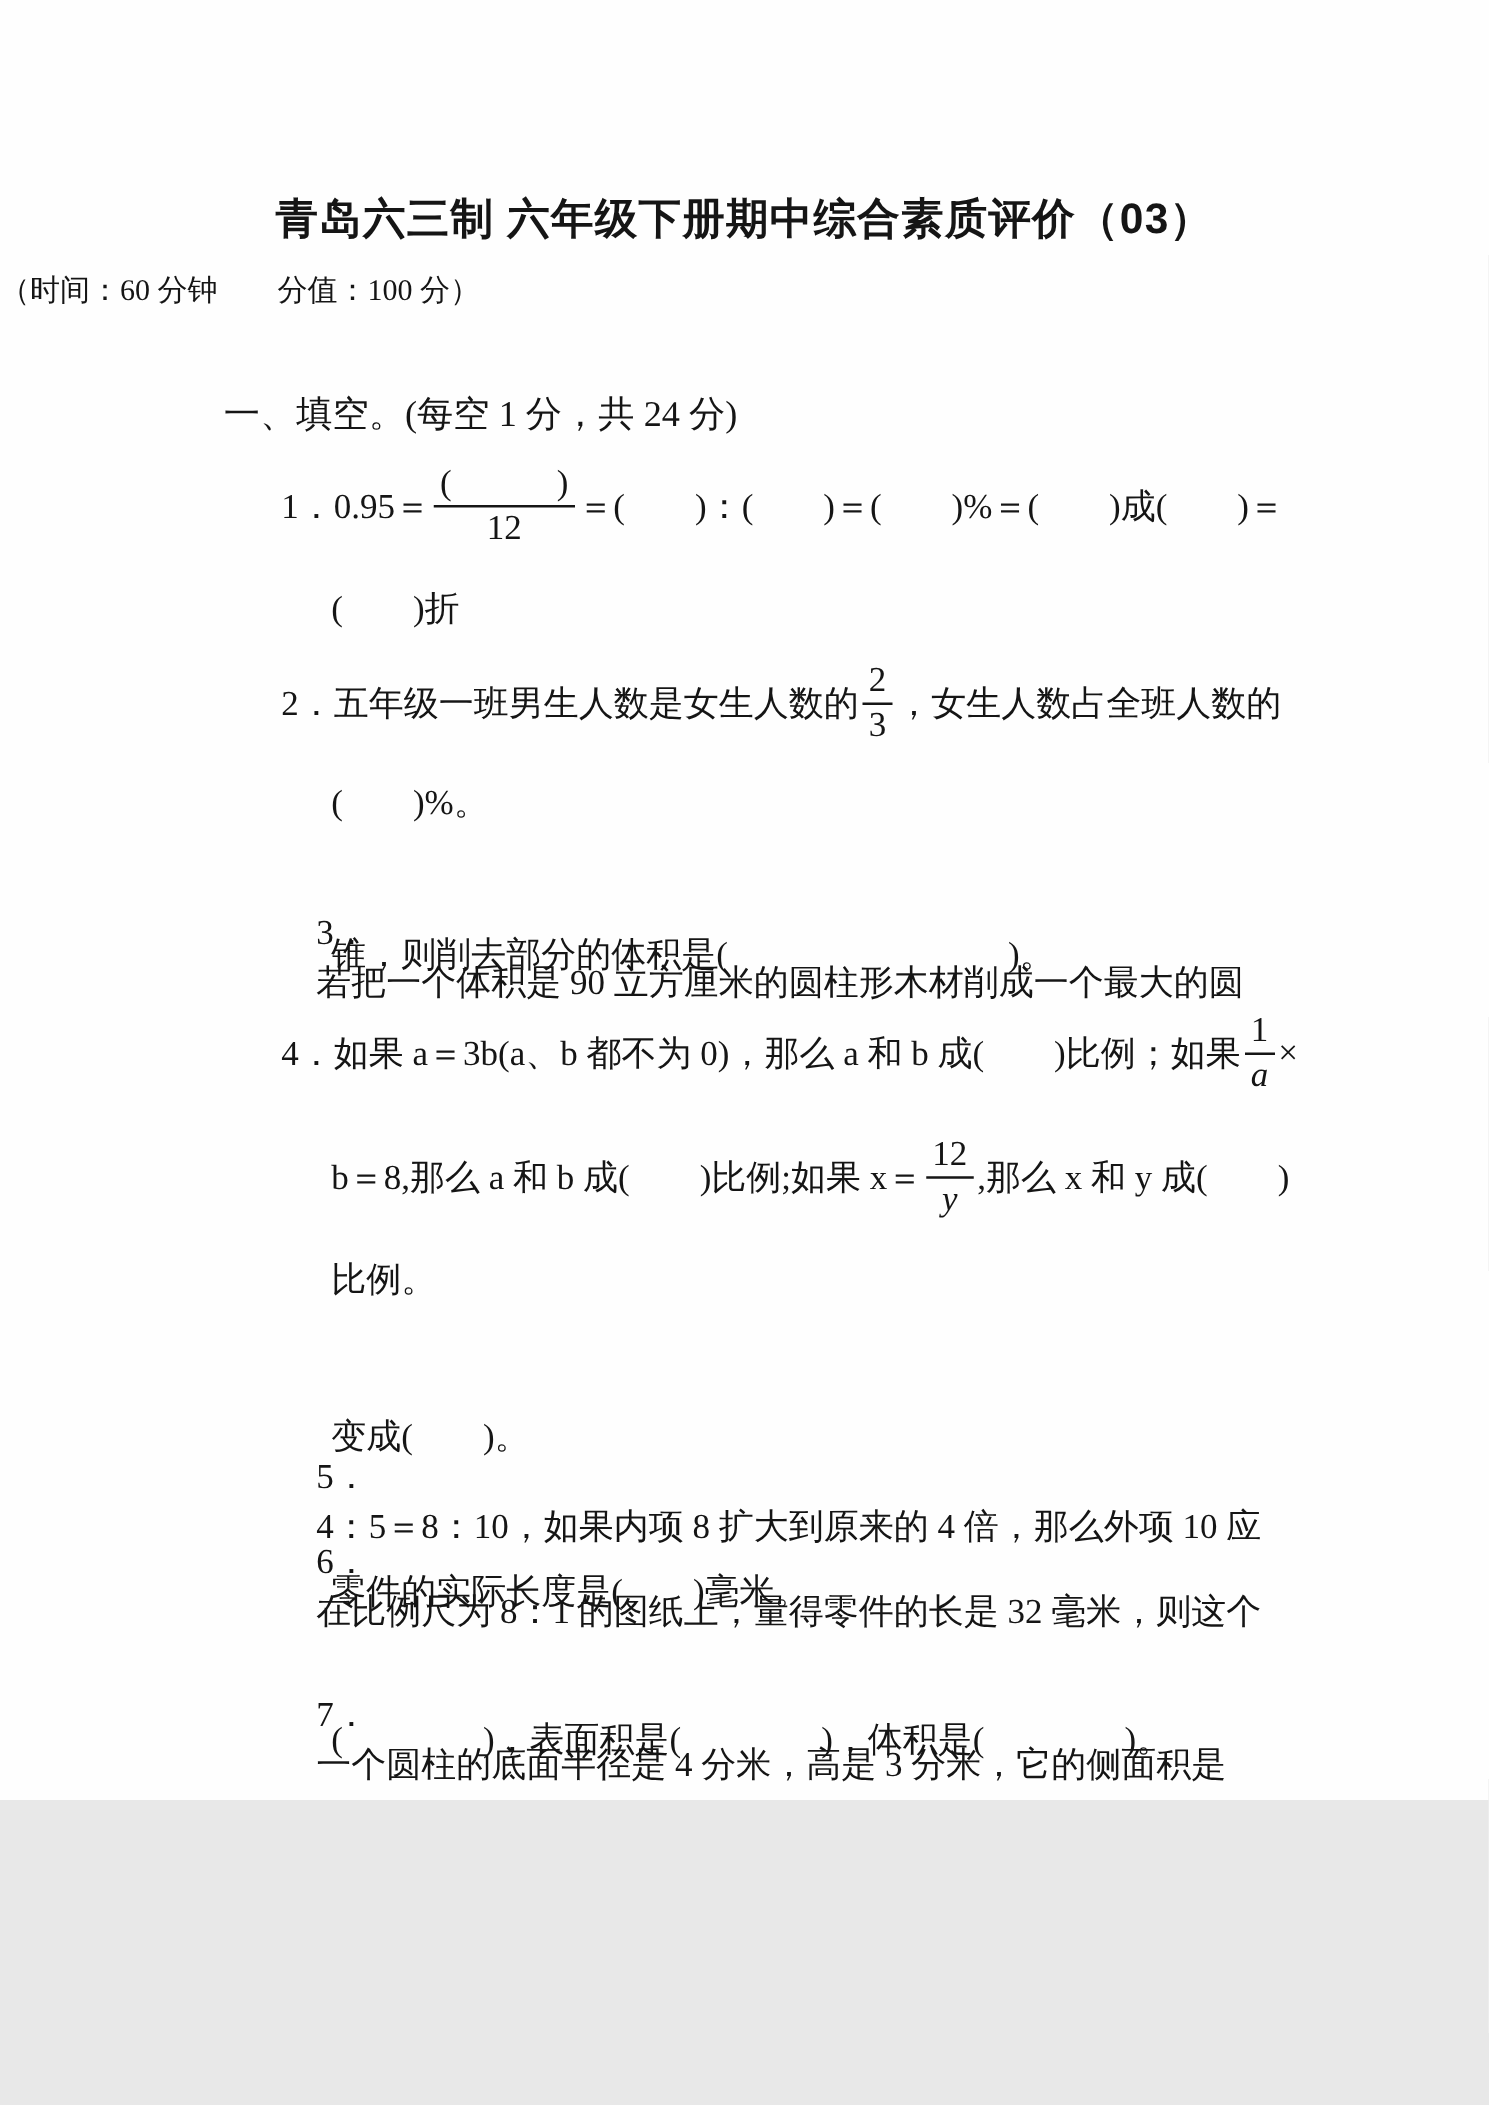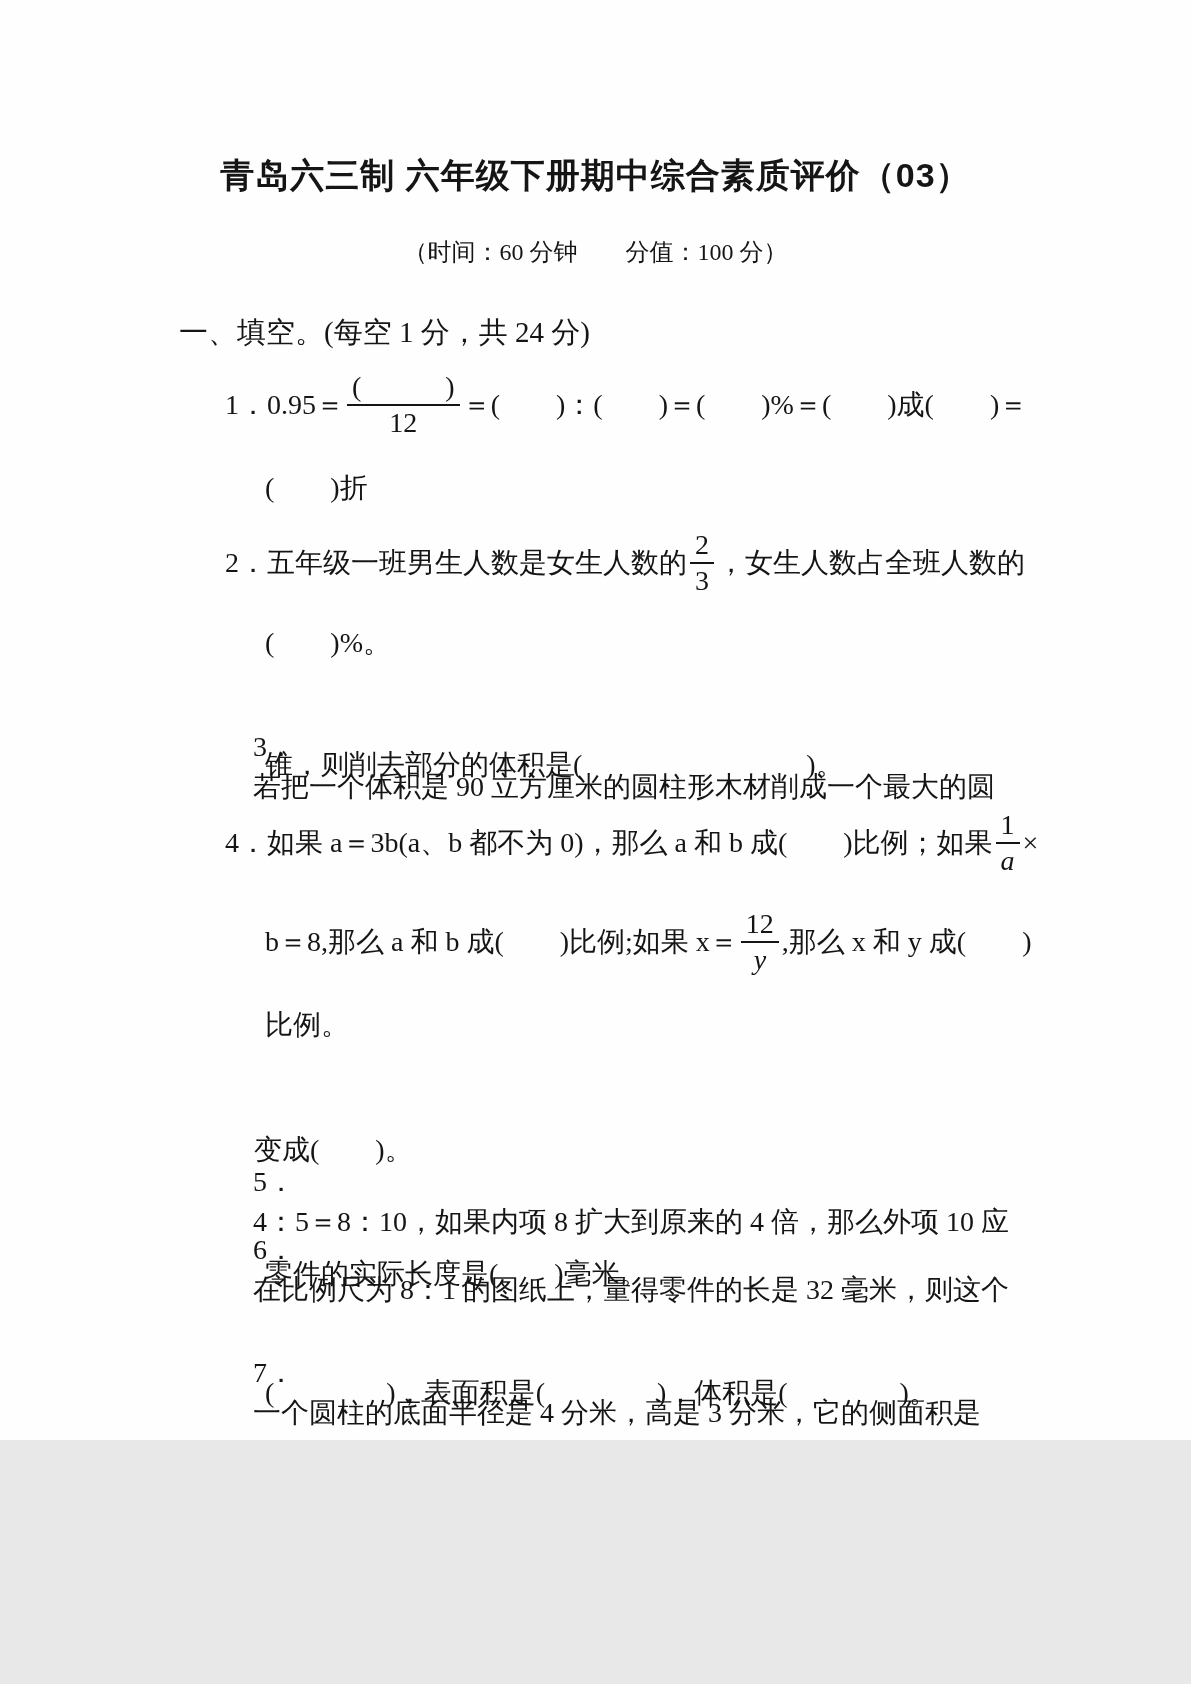--- a/index.html
+++ b/index.html
@@ -32,22 +32,21 @@
     top:155px;left:0;width:100%;
     text-align:center;
     font-family:"Liberation Sans","DejaVu Sans",sans-serif;
     font-weight:bold;
     font-size:34px;
     letter-spacing:1px;
     line-height:40px;
   }
   .subtitle{
     position:absolute;
-    top:233px;left:0;width:100%;
-    text-align:center;
+    top:214px;left:0;width:100%;
     font-size:24px;
     line-height:38px;
   }
   .section-heading{
     position:absolute;
     left:179px;top:312px;
     font-size:29px;
     line-height:40px;
     white-space:pre;
   }
@@ -124,21 +123,21 @@
     </span>
     <span>,那么 x 和 y 成(　　)</span>
   </div>
 
   <div class="line" style="left:265px;top:1005px;">比例。</div>
 
   <div class="line" style="left:225px;top:1122px;">
     <span class="qnum">5．</span>
     <span>4：5＝8：10，如果内项 8 扩大到原来的 4 倍，那么外项 10 应</span>
   </div>
-  <div class="line" style="left:254px;top:1130px;">变成(　　)。</div>
+  <div class="line" style="left:265px;top:1130px;">变成(　　)。</div>
 
   <div class="line" style="left:225px;top:1190px;">
     <span class="qnum">6．</span>
     <span>在比例尺为 8：1 的图纸上，量得零件的长是 32 毫米，则这个</span>
   </div>
   <div class="line" style="left:265px;top:1254px;text-align:right;">零件的实际长度是(　　)毫米。</div>
 
   <div class="line" style="left:225px;top:1313px;">
     <span class="qnum">7．</span>
     <span>一个圆柱的底面半径是 4 分米，高是 3 分米，它的侧面积是</span>

